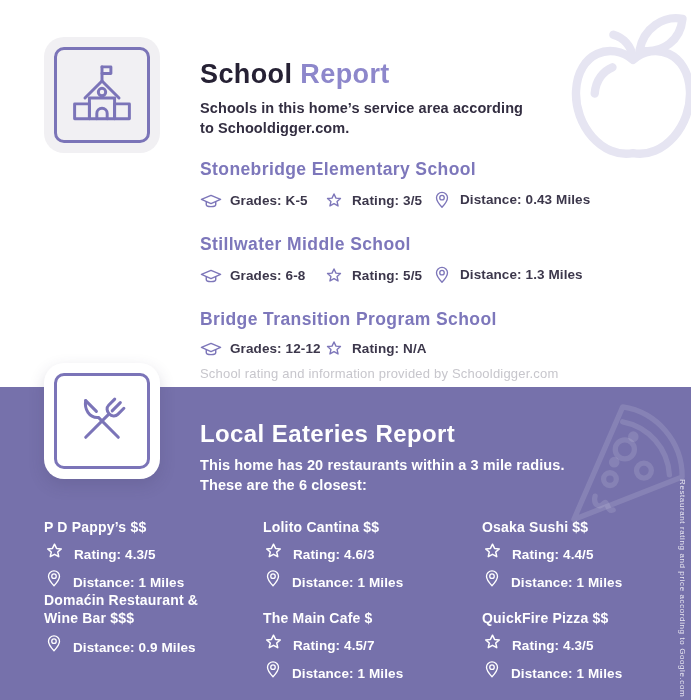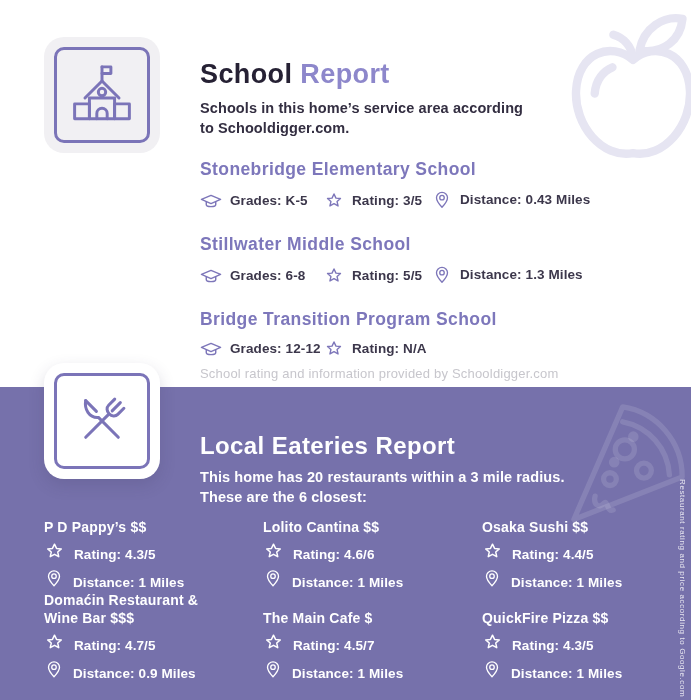--- a/index.html
+++ b/index.html
@@ -40,21 +40,21 @@
   .w-rating { width:108px; }
 
   .footnote { position:absolute; left:200px; top:366px; font-size:13px; color:#c7c6cc; letter-spacing:.2px; }
 
   
   .eateries-section { position:absolute; left:0; right:0; top:387px; bottom:0; background:#7671ab; overflow:visible; }
   .eateries-clip { position:absolute; inset:0; overflow:hidden; }
   .pizza-decor { position:absolute; top:4px; right:-6px; width:138px; height:155px; }
 
   .eateries-content { position:absolute; left:200px; top:33px; width:440px; color:#ffffff; }
-  .eateries-title { font-size:24px; font-weight:800; letter-spacing:.4px; color:#ffffff;margin-top:12px; }
+  .eateries-title { font-size:24px; font-weight:800; letter-spacing:.4px; color:#ffffff; }
   .eateries-subtitle { margin-top:7px; font-size:14.5px; font-weight:700; line-height:1.38; letter-spacing:.1px; }
 
   .restaurant-grid {
     position:absolute; left:44px; top:112px; width:625px;
     display:grid; grid-template-columns:219px 219px 1fr; row-gap:0;
   }
   .restaurant-cell { color:#ffffff; }
   .restaurant-name {
     min-height:37px; max-width:182px; display:flex; align-items:flex-end;
     font-size:14px; font-weight:700; line-height:18px; letter-spacing:.2px;
@@ -242,21 +242,21 @@
         </div>
 
         <div class="restaurant-cell">
           <div class="restaurant-name">Lolito Cantina $$</div>
           <div class="detail-row">
             <span class="dicon" style="margin-right:9px;">
                 <svg width="21" height="21" viewBox="0 0 24 24" fill="none" stroke="#ffffff" stroke-width="1.7" stroke-linejoin="round">
                   <path d="M12 3.6l2.35 4.9 5.4.55-4.05 3.6 1.15 5.3-4.85-2.75-4.85 2.75 1.15-5.3-4.05-3.6 5.4-.55z"></path>
                 </svg>
               </span>
-            <span class="detail-text">Rating: 4.6/6</span>
+            <span class="detail-text">Rating: 4.6/3</span>
           </div>
           <div class="detail-row">
             <span class="dicon" style="margin-right:9px;">
                 <svg width="20" height="23" viewBox="0 0 24 24" fill="none" stroke="#ffffff" stroke-width="1.6" stroke-linecap="round" stroke-linejoin="round">
                   <path d="M12 2.8C8.3 2.8 5.4 5.7 5.4 9.3c0 4.4 6.6 11.4 6.6 11.4s6.6-7 6.6-11.4C18.6 5.7 15.7 2.8 12 2.8z"></path>
                   <circle cx="12" cy="9.2" r="2.7"></circle>
                 </svg>
               </span>
             <span class="detail-text">Distance: 1 Miles</span>
           </div>
@@ -278,28 +278,20 @@
                   <path d="M12 2.8C8.3 2.8 5.4 5.7 5.4 9.3c0 4.4 6.6 11.4 6.6 11.4s6.6-7 6.6-11.4C18.6 5.7 15.7 2.8 12 2.8z"></path>
                   <circle cx="12" cy="9.2" r="2.7"></circle>
                 </svg>
               </span>
             <span class="detail-text">Distance: 1 Miles</span>
           </div>
         </div>
 
         <div class="restaurant-cell">
           <div class="restaurant-name">Domaćin Restaurant &amp; Wine Bar $$$</div>
-          <div class="detail-row">
-            <span class="dicon" style="margin-right:9px;">
-                <svg width="21" height="21" viewBox="0 0 24 24" fill="none" stroke="#ffffff" stroke-width="1.7" stroke-linejoin="round">
-                  <path d="M12 3.6l2.35 4.9 5.4.55-4.05 3.6 1.15 5.3-4.85-2.75-4.85 2.75 1.15-5.3-4.05-3.6 5.4-.55z"></path>
-                </svg>
-              </span>
-            <span class="detail-text">Rating: 4.7/5</span>
-          </div>
           <div class="detail-row">
             <span class="dicon" style="margin-right:9px;">
                 <svg width="20" height="23" viewBox="0 0 24 24" fill="none" stroke="#ffffff" stroke-width="1.6" stroke-linecap="round" stroke-linejoin="round">
                   <path d="M12 2.8C8.3 2.8 5.4 5.7 5.4 9.3c0 4.4 6.6 11.4 6.6 11.4s6.6-7 6.6-11.4C18.6 5.7 15.7 2.8 12 2.8z"></path>
                   <circle cx="12" cy="9.2" r="2.7"></circle>
                 </svg>
               </span>
             <span class="detail-text">Distance: 0.9 Miles</span>
           </div>
         </div>

